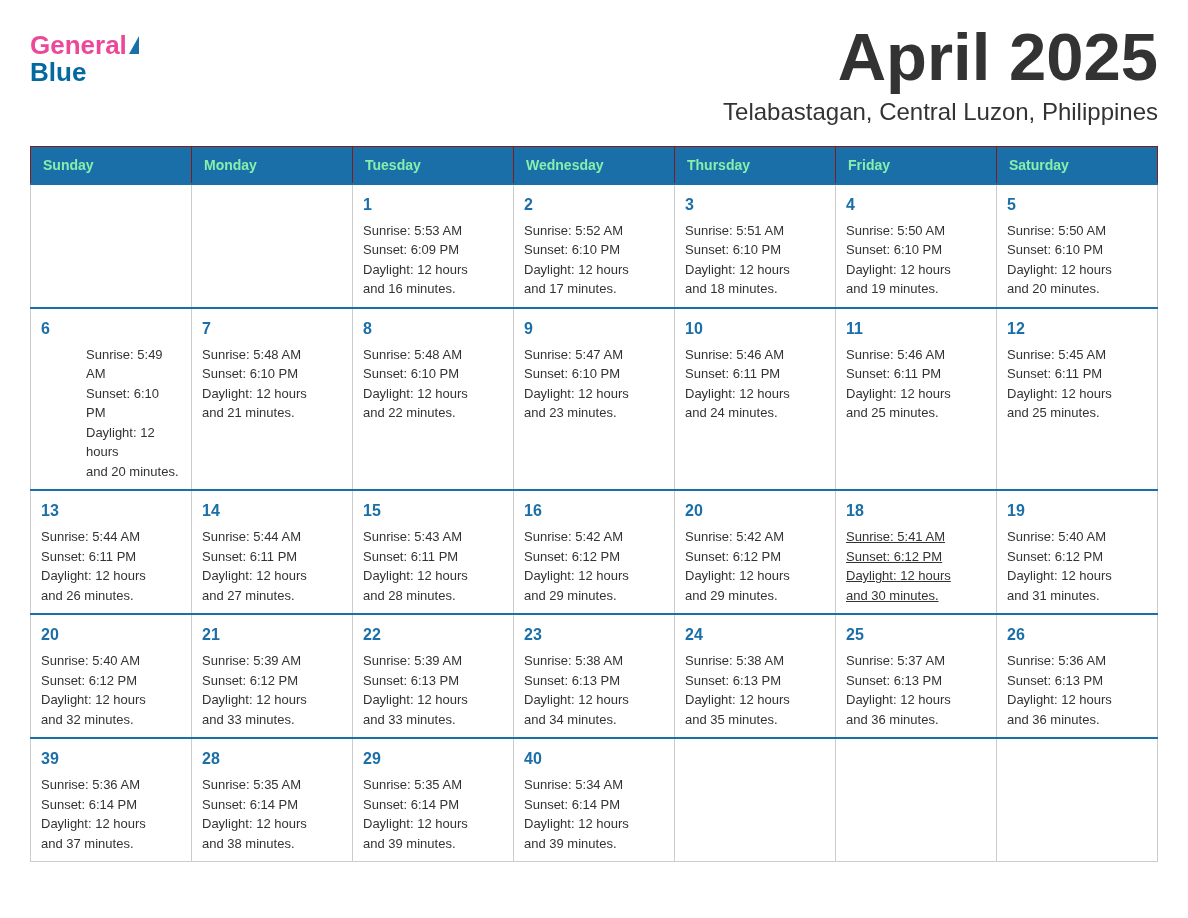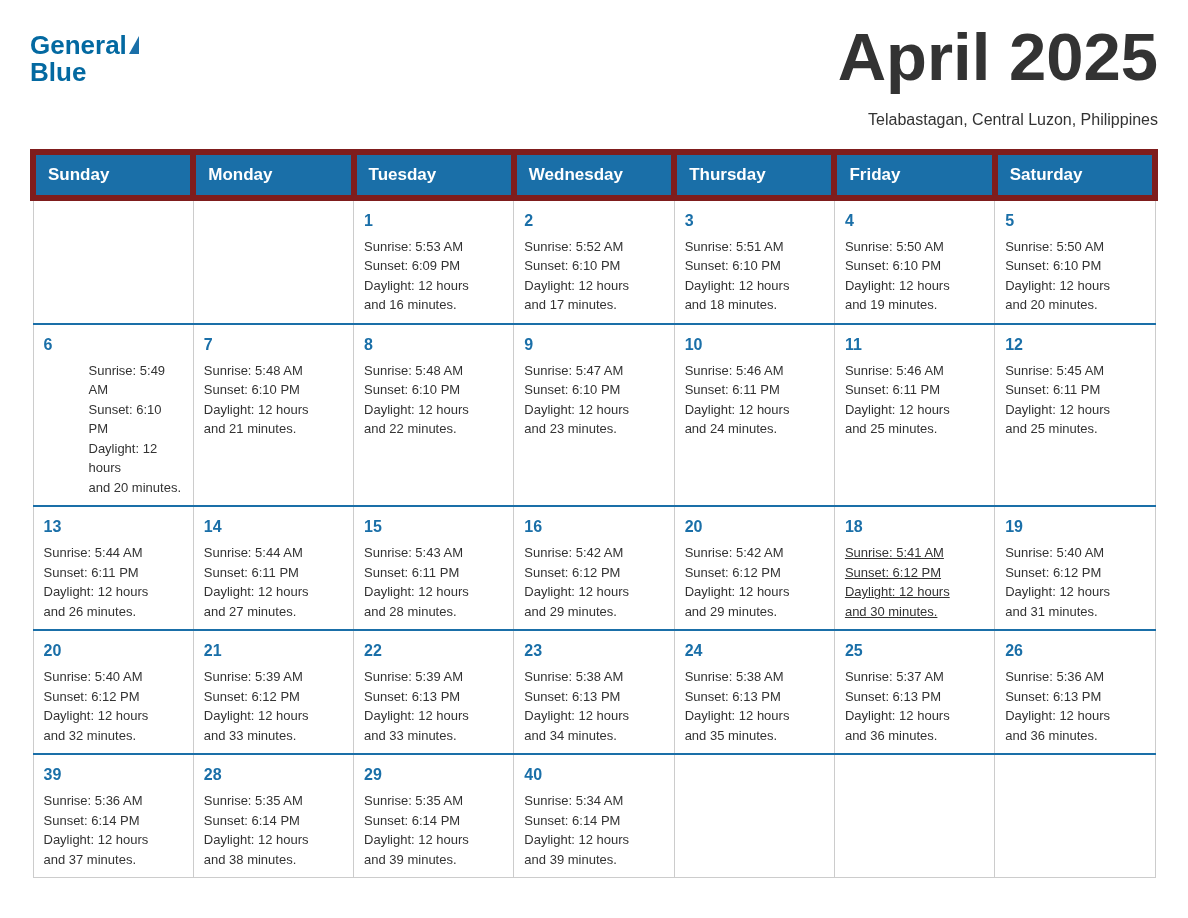--- a/index.html
+++ b/index.html
@@ -23,58 +23,58 @@
       align-items: flex-start;
       padding-top: 10px;
     }
     .logo-text {
       font-size: 26px;
       font-weight: bold;
       color: #333;
       display: flex;
       align-items: center;
     }
-    .logo-general { color: #0369a1; }
+    .logo-general { color: #ec4899; }
     .logo-blue { color: #0369a1; }
     .logo-triangle {
       width: 0;
       height: 0;
       border-left: 10px solid transparent;
       border-bottom: 18px solid #1a6fa8;
       display: inline-block;
       margin-left: 2px;
       margin-bottom: 2px;
     }
     .title-area {
       text-align: right;
     }
     .month-title {
       font-size: 67px;
       font-weight: bold;
       color: #333;
       line-height: 1.1;
     }
     .location-title {
-      font-size: 16px;
-      color: #333;
-      margin-top: 17px;
+      font-size: 24px;
+      color: #333;
+      margin-top: 4px;
     }
     .calendar-table {
       width: 100%;
       border-collapse: collapse;
       border: 1px solid #aaa;
     }
     .calendar-table th {
       background-color: #1a6fa8;
-      color: #ffffff;
-      font-size: 17px;
+      color: #86efac;
+      font-size: 14px;
       font-weight: bold;
       padding: 10px 12px;
       text-align: left;
-      border: 6px solid #7f1d1d;
+      border: 1px solid #7f1d1d;
     }
     .calendar-table td {
       vertical-align: top;
       padding: 8px 10px;
       border: 1px solid #ccc;
       width: calc(100% / 7);
       font-size: 13px;
       line-height: 1.5;
       color: #333;
       min-height: 100px;

